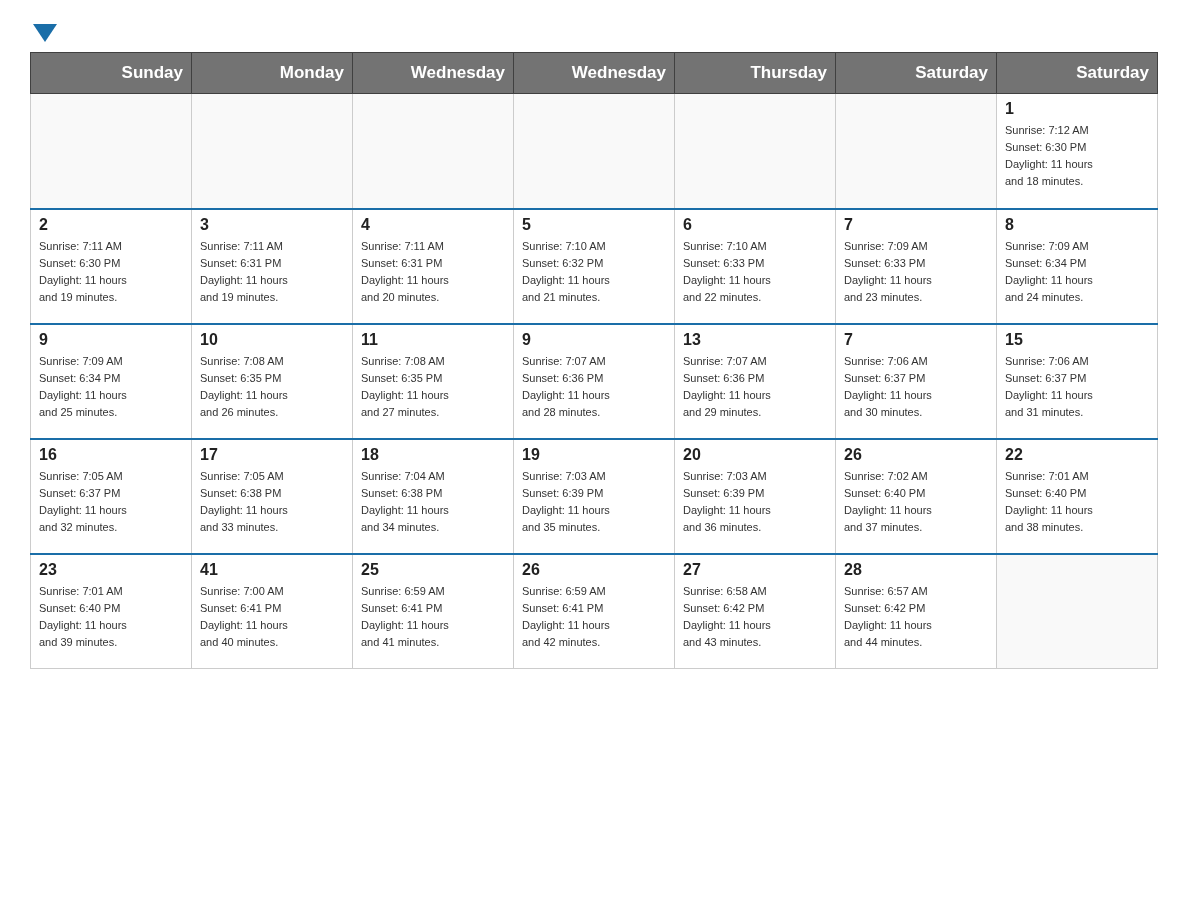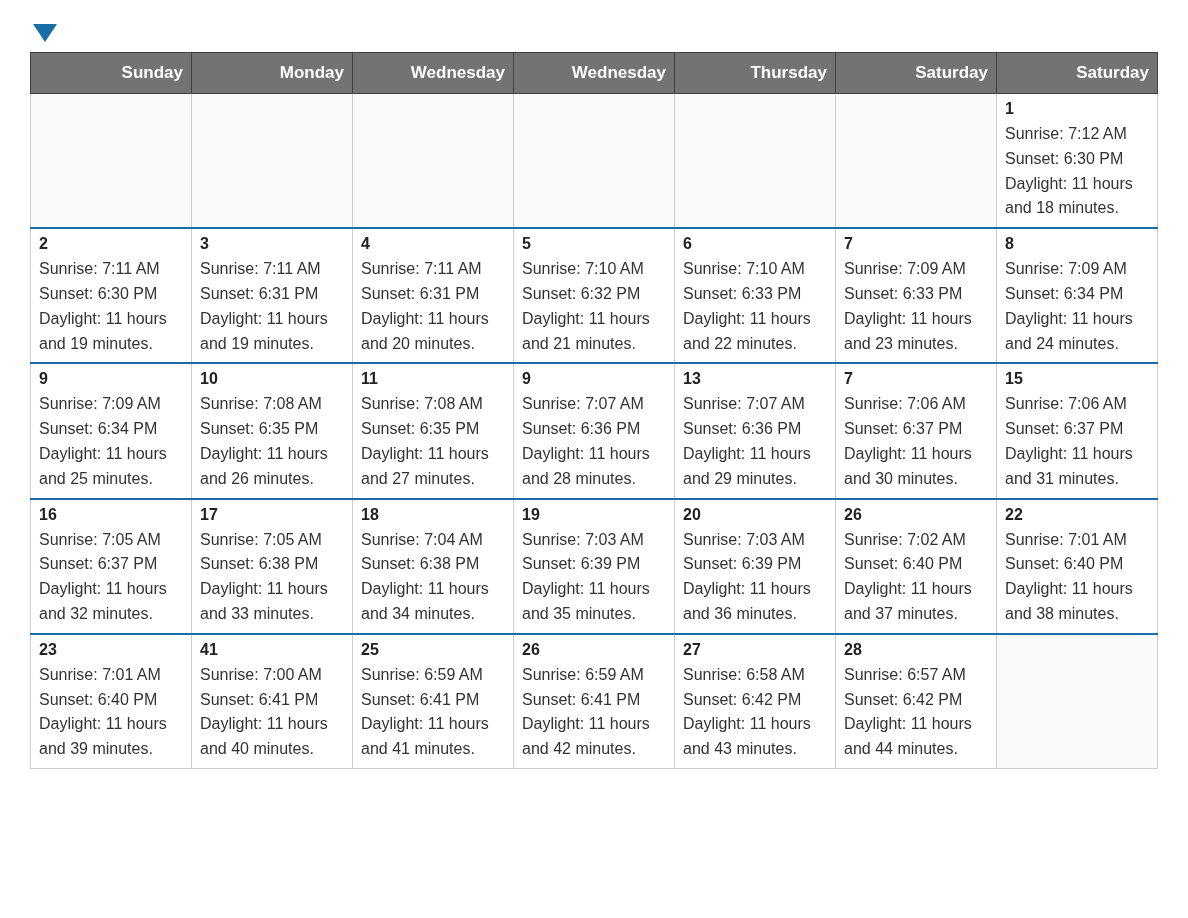--- a/index.html
+++ b/index.html
@@ -83,21 +83,21 @@
     .calendar td.empty {
       background: #f9f9f9;
     }
     .day-number {
       font-size: 16px;
       font-weight: bold;
       color: #222;
       margin-bottom: 4px;
     }
     .day-info {
-      font-size: 16px;
+      font-size: 11px;
       line-height: 1.55;
       color: #333;
     }
     .row-border td {
       border-top: 2px solid #1a6ea8;
     }
   </style>
 </head>
 <body>
 

